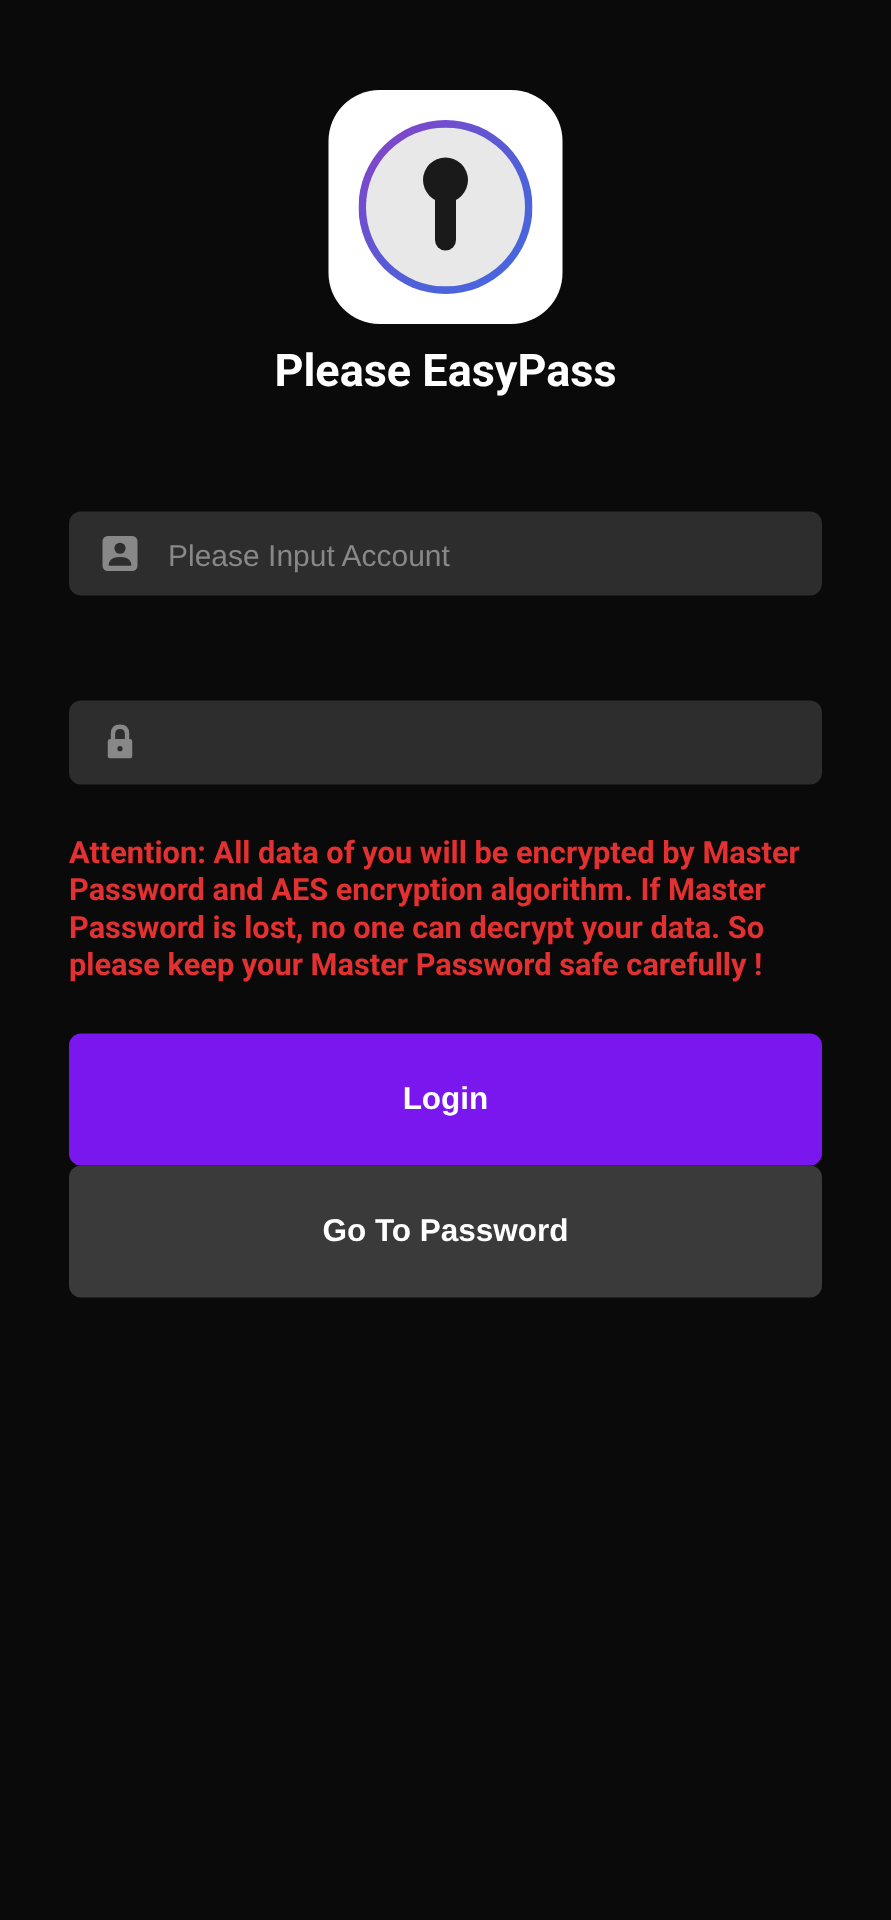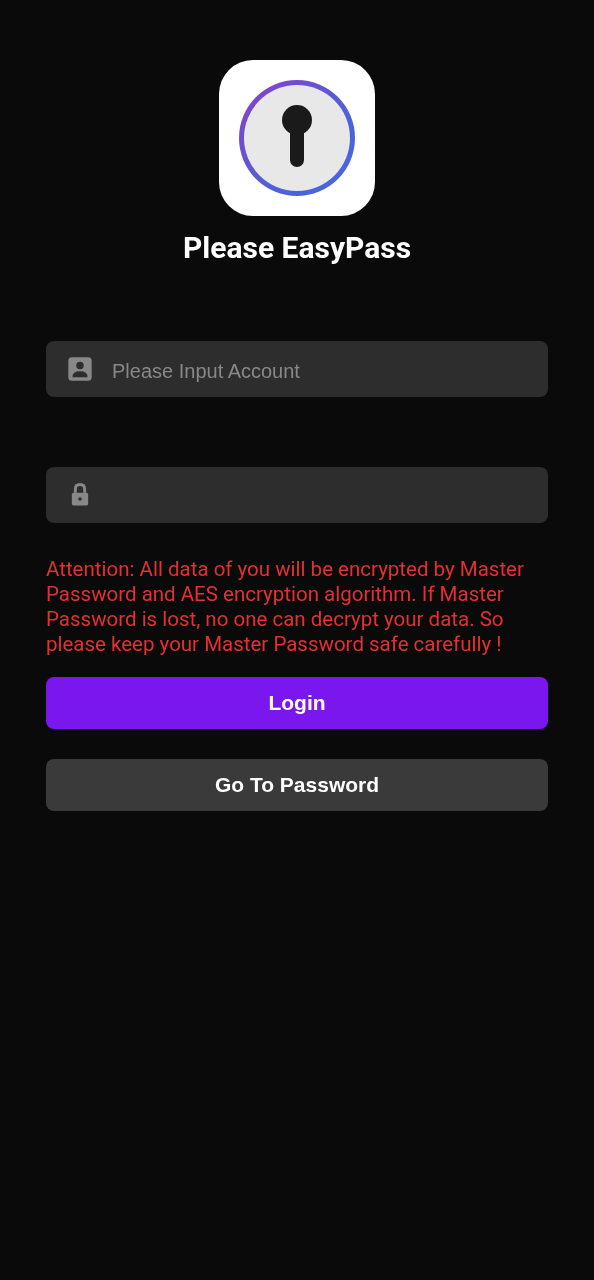--- a/index.html
+++ b/index.html
@@ -100,34 +100,33 @@
       font-size: 20px;
       color: #ffffff;
     }
     .text-input::placeholder {
       color: #888888;
     }
     .warning-text {
       color: #e33030;
       font-size: 20.5px;
       line-height: 1.22;
-      font-weight: 400;
+      font-weight: 700;
       margin-top: 4px;
-      margin-bottom: 20px;
+      margin-bottom: 32px;
       width: 100%;
     }
     .btn {
       width: 100%;
       border: none;
       border-radius: 8px;
       font-size: 21px;
       font-weight: 700;
-      padding: 14px 0;
+      padding: 32px 0;
       cursor: pointer;
-      margin-bottom: 30px;
     }
     .btn-primary {
       background-color: #7a17ee;
       color: #ffffff;
     }
     .btn-secondary {
       background-color: #3a3a3a;
       color: #ffffff;
     }
   </style>

